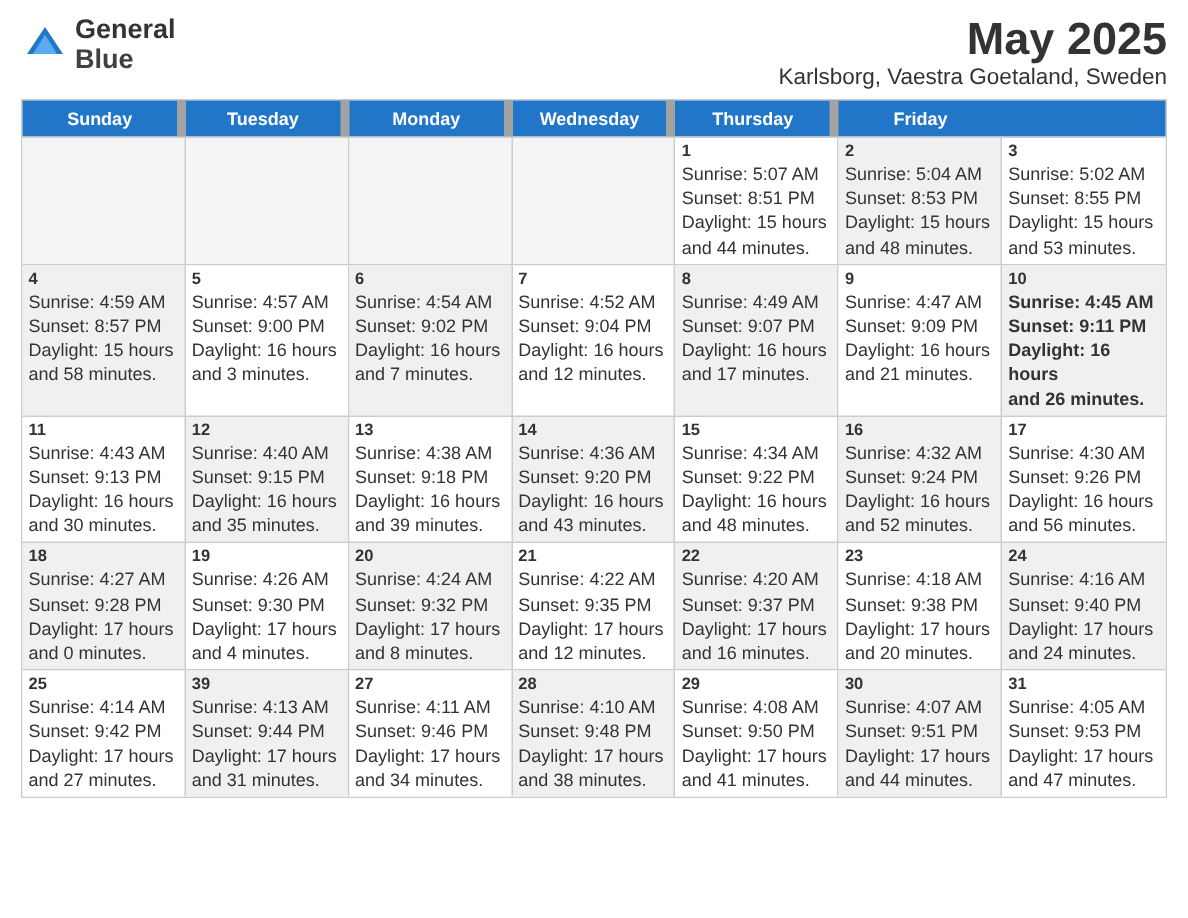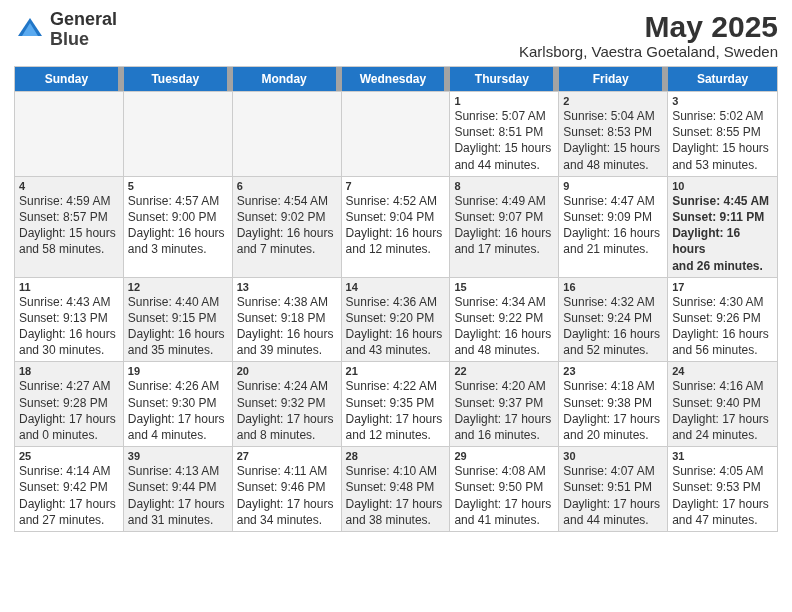--- a/index.html
+++ b/index.html
@@ -129,21 +129,20 @@
   </div>
 
   <div class="calendar">
     <div class="cal-header-row">
     <div class="cal-header-cell">Sunday</div>
         <div class="cal-header-cell">Tuesday</div>
         <div class="cal-header-cell">Monday</div>
         <div class="cal-header-cell">Wednesday</div>
         <div class="cal-header-cell">Thursday</div>
         <div class="cal-header-cell">Friday</div>
-        <div class="cal-header-cell">Saturday</div>
       </div>
     <div class="cal-body">
     <div class="cal-row">
           <div class="cal-cell empty"></div>
           <div class="cal-cell empty"></div>
           <div class="cal-cell empty"></div>
           <div class="cal-cell empty"></div>
           <div class="cal-cell">
             <span class="day-num">1</span>
             <div class="day-info" style="white-space: pre-line;">Sunrise: 5:07 AM

